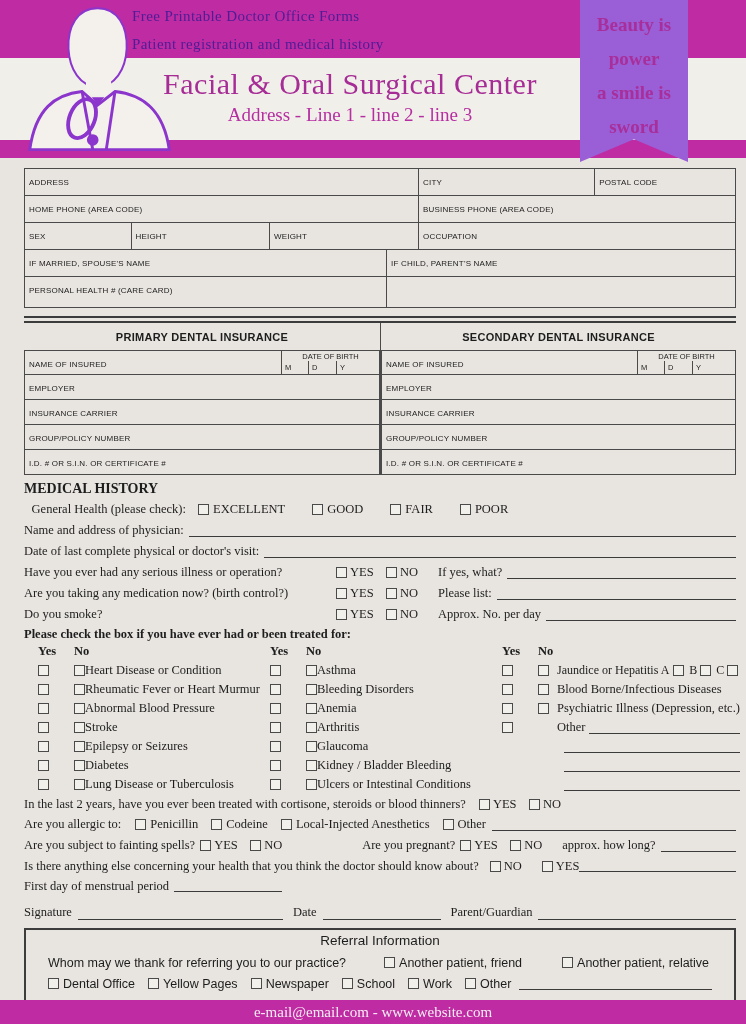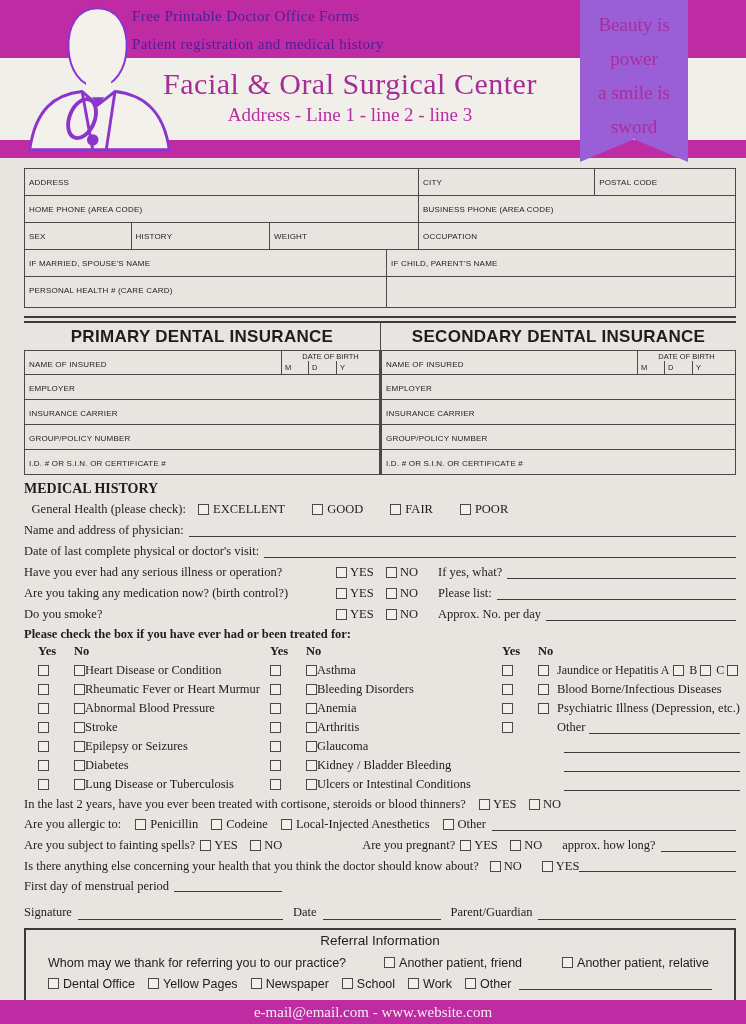--- a/index.html
+++ b/index.html
@@ -15,39 +15,39 @@
   .tagline { position:absolute; left:132px; color:#4c1d95; font-size:15px; letter-spacing:.4px; }
   .tagline.t1 { top:8px; }
   .tagline.t2 { top:36px; }
   .title-wrap { position:absolute; top:58px; left:0; width:700px; text-align:center; }
   .main-title { margin-top:9px; font-size:30px; color:#a62c96; letter-spacing:.5px; }
   .addr-line  { margin-top:3px; font-size:19px; color:#b62fa2; }
   .doctor { position:absolute; top:0; left:22px; width:155px; height:152px; }
   .ribbon { position:absolute; top:0; left:580px; width:108px; height:162px; background:#9a5ed6;
             clip-path:polygon(0 0,100% 0,100% 100%,50% 86%,0 100%);
             text-align:center; padding-top:8px; z-index:5; }
-  .ribbon div { font-size:19px; font-weight:normal; color:#a82f9b; line-height:34px; }
+  .ribbon div { font-size:19px; font-weight:bold; color:#a82f9b; line-height:34px; }
 
   
   .content { padding:10px 10px 0 24px; }
   .tbl { border:1.5px solid #4a4a4a; background:transparent; }
   .trow { display:flex; border-bottom:1px solid #4a4a4a; }
   .trow:last-child { border-bottom:none; }
   .tcell { border-right:1px solid #4a4a4a; padding:2px 4px; min-height:26px; }
   .tcell:last-child { border-right:none; }
   .lab { font-family:"Liberation Sans", sans-serif; font-size:8px; letter-spacing:.2px; color:#222; }
 
   .dbl-rule { margin-top:8px; height:7px; border-top:2.5px solid #3c3c3c; border-bottom:2.5px solid #3c3c3c; }
 
   
   .ins { display:flex; }
   .ins-col { width:50%; }
   .ins-col.right { border-left:1.5px solid #4a4a4a; }
   .ins-head { height:27px; display:flex; align-items:center; justify-content:center;
-              font-family:"Liberation Sans", sans-serif; font-weight:bold; font-size:17px; letter-spacing:.3px; }
+              font-family:"Liberation Sans", sans-serif; font-weight:bold; font-size:11px; letter-spacing:.3px; }
   .ins-tbl { border:1.2px solid #4a4a4a; }
   .ins-row { display:flex; border-bottom:1px solid #4a4a4a; min-height:24px; }
   .ins-row:last-child { border-bottom:none; }
   .ins-row .name { flex:1; padding:2px 4px; }
   .dob { width:98px; border-left:1px solid #4a4a4a; display:flex; flex-direction:column; }
   .dob-lab { text-align:center; font-family:"Liberation Sans", sans-serif; font-size:7.5px; padding-top:1px; }
   .dob-cols { flex:1; display:flex; }
   .dob-cols span { font-family:"Liberation Sans", sans-serif; font-size:7.5px; padding:2px 0 0 3px; }
   .dob-m { width:26px; }
   .dob-d { width:28px; border-left:1px solid #4a4a4a; }
@@ -148,21 +148,21 @@
         <div class="tcell" style="width:55.5%"><span class="lab">ADDRESS</span></div>
         <div class="tcell" style="width:24.8%"><span class="lab">CITY</span></div>
         <div class="tcell" style="width:19.7%"><span class="lab">POSTAL CODE</span></div>
       </div>
       <div class="trow">
         <div class="tcell" style="width:55.5%"><span class="lab">HOME PHONE (AREA CODE)</span></div>
         <div class="tcell" style="width:44.5%"><span class="lab">BUSINESS PHONE (AREA CODE)</span></div>
       </div>
       <div class="trow">
         <div class="tcell" style="width:15%"><span class="lab">SEX</span></div>
-        <div class="tcell" style="width:19.5%"><span class="lab">HISTORY</span></div>
+        <div class="tcell" style="width:19.5%"><span class="lab">HEIGHT</span></div>
         <div class="tcell" style="width:21%"><span class="lab">WEIGHT</span></div>
         <div class="tcell" style="width:44.5%"><span class="lab">OCCUPATION</span></div>
       </div>
       <div class="trow">
         <div class="tcell" style="width:51%"><span class="lab">IF MARRIED, SPOUSE'S NAME</span></div>
         <div class="tcell" style="width:49%"><span class="lab">IF CHILD, PARENT'S NAME</span></div>
       </div>
       <div class="trow">
         <div class="tcell" style="width:51%; min-height:30px"><span class="lab">PERSONAL HEALTH # (CARE CARD)</span></div>
         <div class="tcell" style="width:49%"></div>

